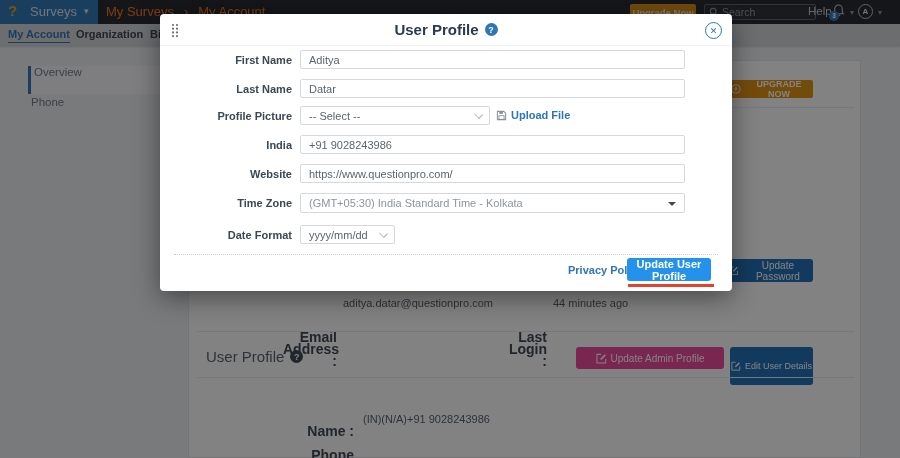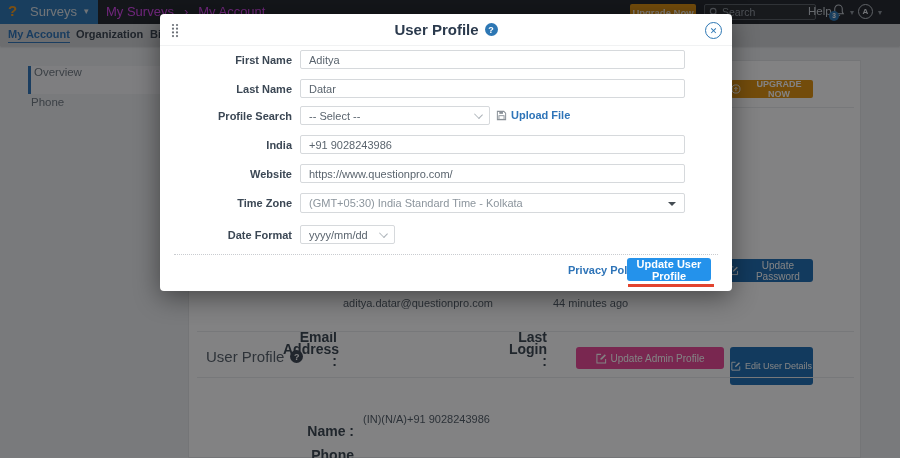--- a/index.html
+++ b/index.html
@@ -5,21 +5,21 @@
   * { margin:0; padding:0; box-sizing:border-box; }
   html,body { width:900px; height:458px; overflow:hidden; }
   body { font-family:"Liberation Sans","DejaVu Sans",sans-serif; background:#eceef0; position:relative; }
 
   
   .navbar { position:absolute; left:0; top:0; width:900px; height:24px; background:#23272d; z-index:10; }
   .nav-product { position:absolute; left:0; top:0; width:98px; height:24px; background:#2d77b4; display:flex; align-items:center; }
   .logo { position:absolute; left:8px; top:2px; font-size:15px; font-weight:bold; color:#f39a1e; }
   .product-label { position:absolute; left:30px; top:4px; font-size:13px; color:#dde3e8; }
   .product-caret { position:absolute; left:84px; top:6px; font-size:9px; color:#dde3e8; }
-  .crumbs { position:absolute; left:106px; top:4px; font-size:13px; color:#d946ef; }
+  .crumbs { position:absolute; left:106px; top:4px; font-size:13px; color:#f97316; }
   .crumbs span { margin-right:10px; }
   .nav-upgrade { position:absolute; left:630px; top:4px; width:66px; height:17px; background:#e0920f; border:none; border-radius:2px; color:#fdf6e8; font-size:9.5px; font-weight:bold; font-family:inherit; }
   .nav-search { position:absolute; left:704px; top:4px; width:112px; height:16px; background:#2a2e33; border:1px solid #5a6066; border-radius:2px; display:flex; align-items:center; padding-left:4px; }
   .nav-search input { background:transparent; border:none; outline:none; color:#c5cbd1; font-size:10.5px; width:90px; margin-left:3px; font-family:inherit; }
   .nav-search input::placeholder { color:#969da4; }
   .nav-help { position:absolute; left:808px; top:5px; font-size:11.5px; color:#c6ccd2; }
   .bell-wrap { position:absolute; left:831px; top:3px; width:16px; height:18px; }
   .bell-badge { position:absolute; left:-2px; top:8px; width:10px; height:10px; border-radius:50%; background:#2d77b4; color:#fff; font-size:6.5px; font-weight:bold; text-align:center; line-height:10px; }
   .nav-caret { font-size:8px; color:#8b9299; position:absolute; top:8px; }
   .avatar { position:absolute; left:858px; top:4px; width:15px; height:15px; border:1px solid #b9c0c6; border-radius:50%; color:#dfe3e7; font-size:8px; font-weight:bold; display:flex; align-items:center; justify-content:center; }
@@ -191,21 +191,21 @@
     <label class="mlabel">First Name</label>
     <input class="minput" value="Aditya" style="">
   </div>
 
   <div class="mrow" style="top:65px;border-radius:8px;">
     <label class="mlabel">Last Name</label>
     <input class="minput" value="Datar" style="">
   </div>
 
   <div class="mrow" style="top:92px;">
-    <label class="mlabel">Profile Search</label>
+    <label class="mlabel">Profile Picture</label>
     <div class="mselect" style="width:190px;">
       <span>-- Select --</span>
       <span class="chev"></span>
     </div>
     <div class="upload-link">
       <svg width="11" height="11" viewBox="0 0 12 12">
           <path d="M1.5 1.5h7l2 2v7h-9z" fill="none" stroke="#8a9198" stroke-width="1.1"></path>
           <rect x="3.2" y="6.2" width="5.6" height="4" fill="none" stroke="#8a9198" stroke-width="1"></rect>
           <rect x="3.6" y="1.8" width="4" height="2.4" fill="#8a9198"></rect>
         </svg>

